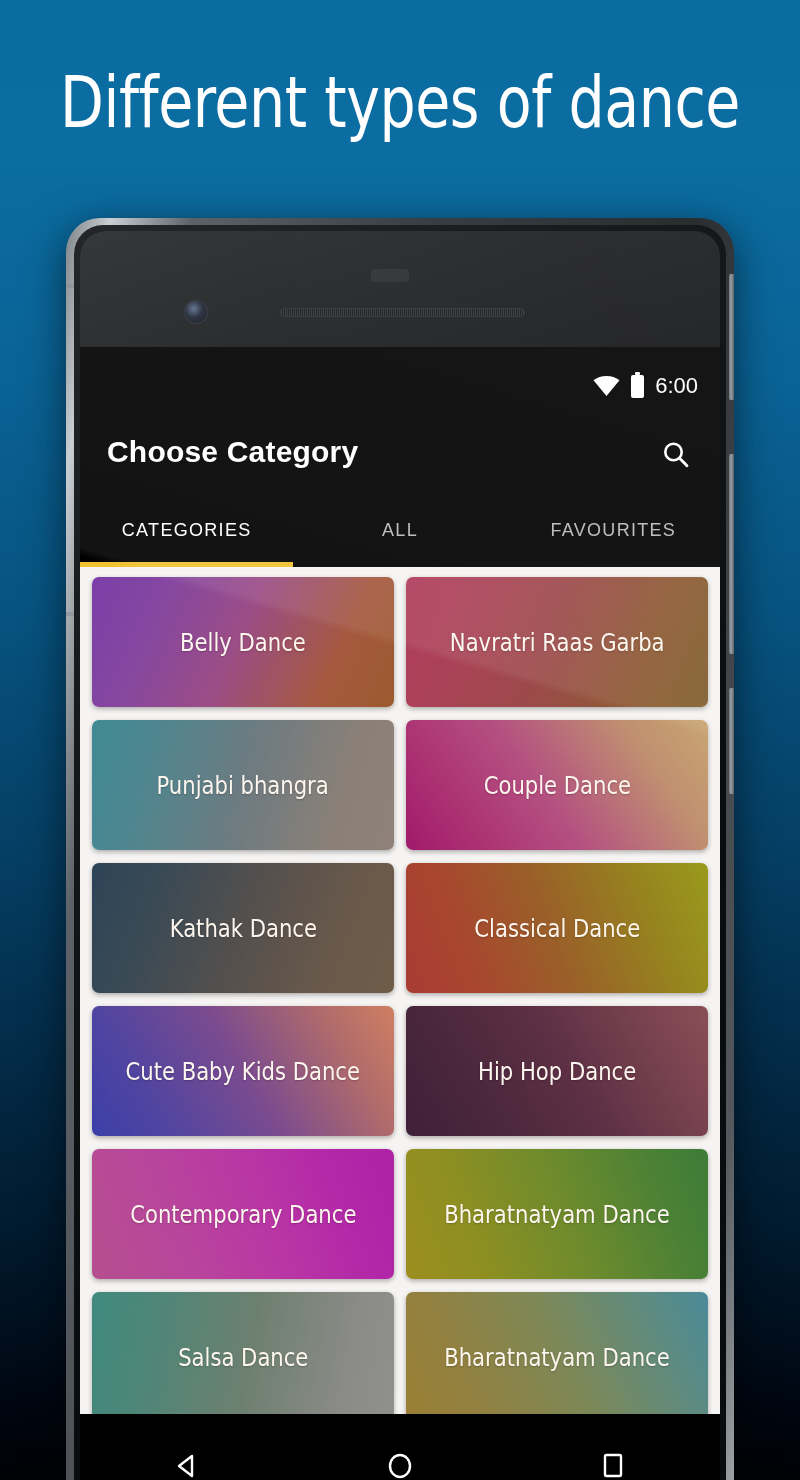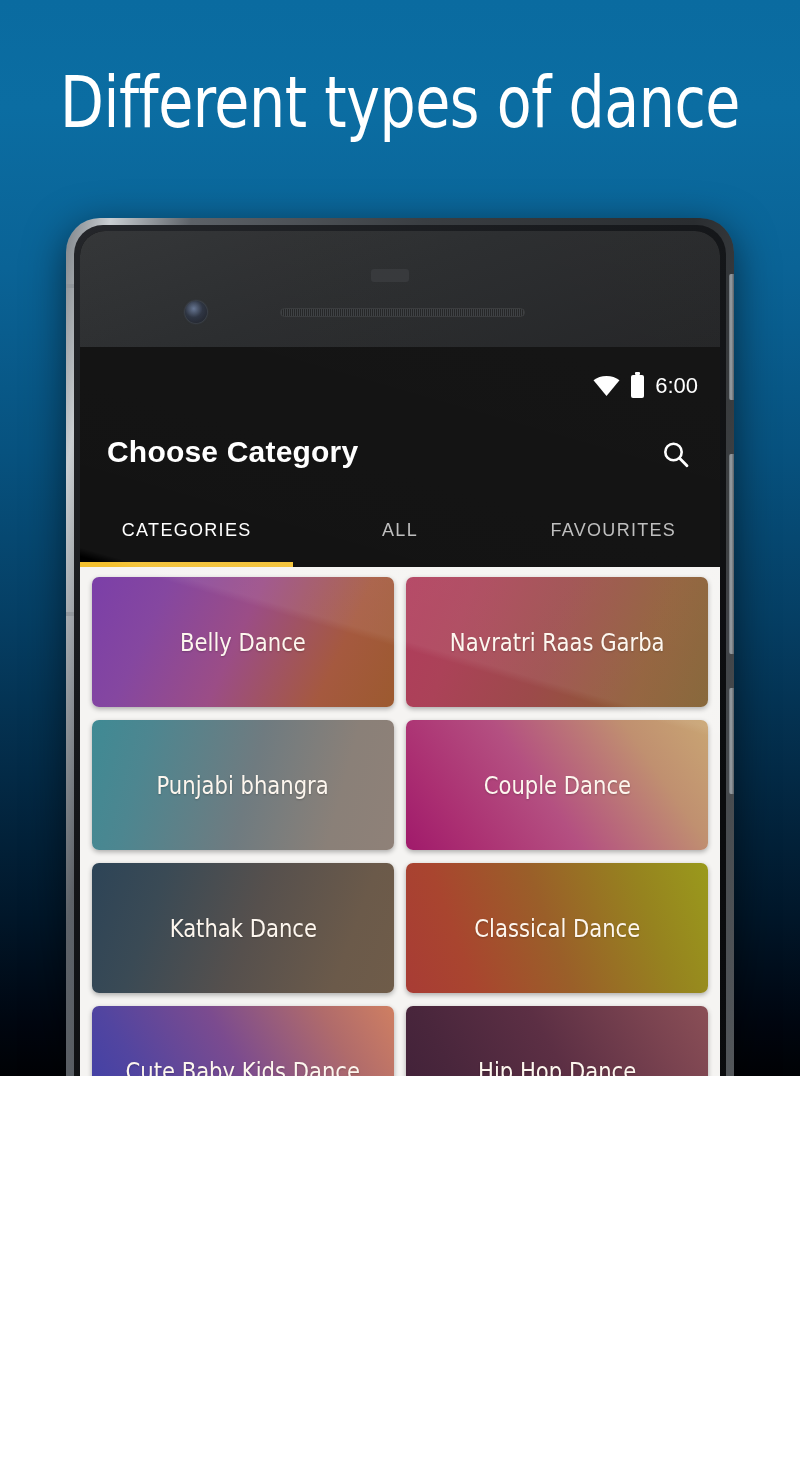--- a/index.html
+++ b/index.html
@@ -9,21 +9,21 @@
     width: 800px;
     height: 1480px;
     overflow: hidden;
     font-family: "Liberation Sans", sans-serif;
   }
 
   
   #promo {
     position: relative;
     width: 800px;
-    height: 1076px;
+    height: 1480px;
     background: linear-gradient(180deg,
         #0a6ba0 0%,
         #0b6da2 10%,
         #0a6396 25%,
         #07527f 42%,
         #053e63 58%,
         #032a46 72%,
         #01172a 85%,
         #000610 95%,
         #000205 100%);

